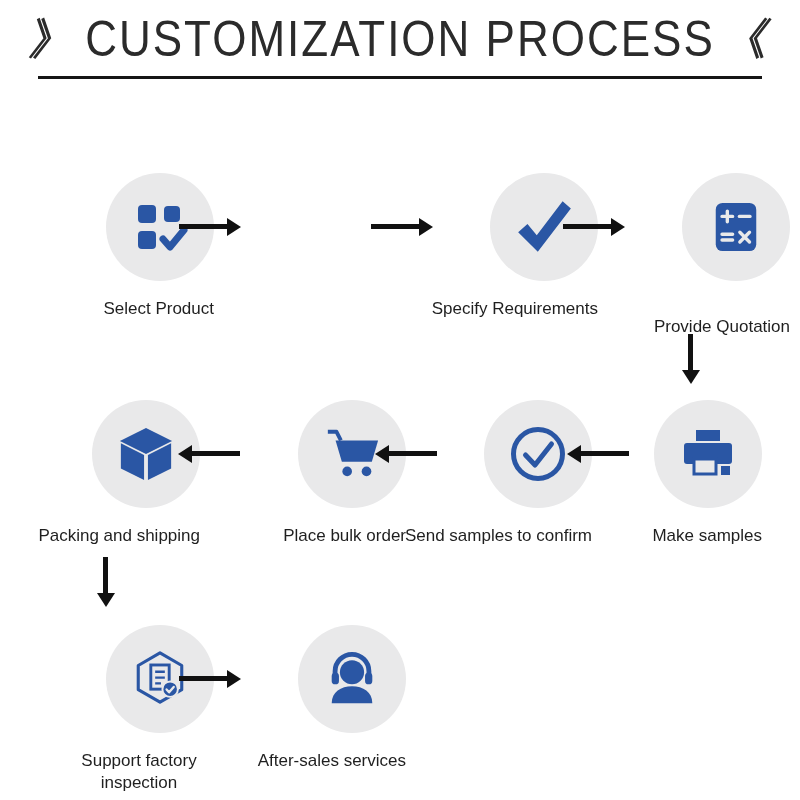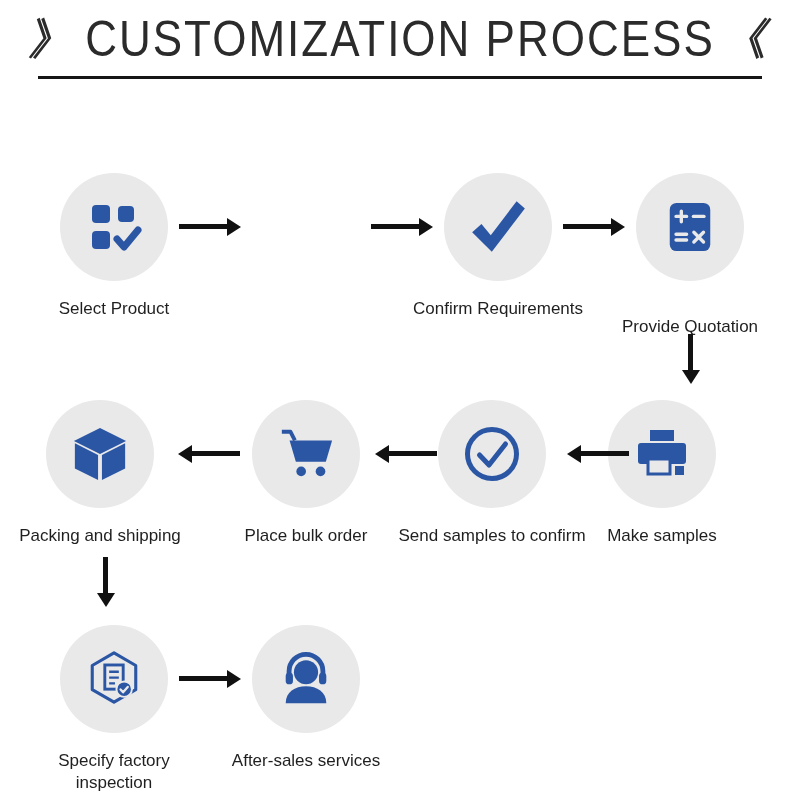--- a/index.html
+++ b/index.html
@@ -22,21 +22,21 @@
   .title-mark{
     font-size:44px;font-weight:700;color:var(--title-dark);
     display:inline-block;transform:skewX(-12deg);line-height:1;
   }
   .page-title{
     margin:0;font-size:44px;font-weight:500;letter-spacing:2px;color:var(--title-dark);
     display:inline-block;transform:scaleY(1.12);line-height:1;white-space:nowrap;
   }
   .divider{position:absolute;top:76px;left:38px;width:724px;height:3px;background:#161616;}
   
-  .step{position:absolute;width:200px;display:flex;flex-direction:column;align-items:center;}
+  .step{position:absolute;width:200px;display:flex;flex-direction:column;align-items:flex-end;}
   .circle{
     width:108px;height:108px;border-radius:50%;background:var(--circle-bg);
     display:flex;align-items:center;justify-content:center;
   }
   .step-label{
     margin-top:17px;font-size:17px;color:var(--text-dark);text-align:center;
     white-space:nowrap;line-height:1.3;
   }
   .step-label.wrap{white-space:normal;width:150px;}
   
@@ -88,21 +88,21 @@
     <div class="step-label">Select Product</div>
   </div>
 
 
   <div class="step" style="left:398px;top:173px;">
     <div class="circle">
       <svg width="62" height="62" viewBox="0 0 60 60">
         <polygon class="ic-fill" points="5,35 14,27 23,38 48,5 56,12 24,54"></polygon>
       </svg>
     </div>
-    <div class="step-label">Confirm Requirements</div>
+    <div class="step-label">Specify Requirements</div>
   </div>
 
   <div class="step" style="left:590px;top:173px;gap:18px;">
     <div class="circle">
       <svg width="54" height="54" viewBox="0 0 56 56">
         <rect class="ic-fill" x="7" y="3" width="42" height="50" rx="7"></rect>
         <path class="bg-stroke" d="M13.5 17 h11 M19 11.5 v11" stroke-width="3.5" stroke-linecap="round"></path>
         <path class="bg-stroke" d="M31.5 17 h11" stroke-width="3.5" stroke-linecap="round"></path>
         <path class="bg-stroke" d="M13.5 35.5 h11 M13.5 41.5 h11" stroke-width="3.5" stroke-linecap="round"></path>
         <path class="bg-stroke" d="M32 33.5 l10 10 M42 33.5 l-10 10" stroke-width="3.5" stroke-linecap="round"></path>
@@ -159,21 +159,21 @@
   <div class="step" style="left:14px;top:625px;">
     <div class="circle">
       <svg width="58" height="58" viewBox="0 0 60 60">
         <path class="ic-stroke" d="M30 3 L52.5 16 V41 L30 54 L7.5 41 V16 Z" stroke-width="3.2" stroke-linejoin="round"></path>
         <rect class="ic-stroke" x="20.5" y="15.5" width="19" height="25" stroke-width="3"></rect>
         <path class="ic-stroke" d="M25 22.5 h10 M25 28.5 h10 M25 34.5 h6" stroke-width="2.4"></path>
         <circle class="ic-fill" cx="40.5" cy="40.5" r="8" stroke="var(--circle-bg)" stroke-width="2"></circle>
         <path class="bg-stroke" d="M36.8 40.8 l2.6 3 l4.8 -5.6" stroke-width="2.4" stroke-linecap="round" stroke-linejoin="round"></path>
       </svg>
     </div>
-    <div class="step-label wrap">Specify factory inspection</div>
+    <div class="step-label wrap">Support factory inspection</div>
   </div>
 
   <div class="step" style="left:206px;top:625px;">
     <div class="circle">
       <svg width="58" height="58" viewBox="0 0 60 60">
         <circle class="ic-fill" cx="30" cy="23" r="12.5"></circle>
         <path class="ic-fill" d="M9 55 c0-11.5 9.5-17.5 21-17.5 s21 6 21 17.5 Z"></path>
         <path class="ic-stroke" d="M12.5 27 v-5 a17.5 17.5 0 0 1 35 0 v5" stroke-width="5" stroke-linecap="round"></path>
         <rect class="ic-fill" x="9" y="23.5" width="7.5" height="12" rx="3.5"></rect>
         <rect class="ic-fill" x="43.5" y="23.5" width="7.5" height="12" rx="3.5"></rect>

